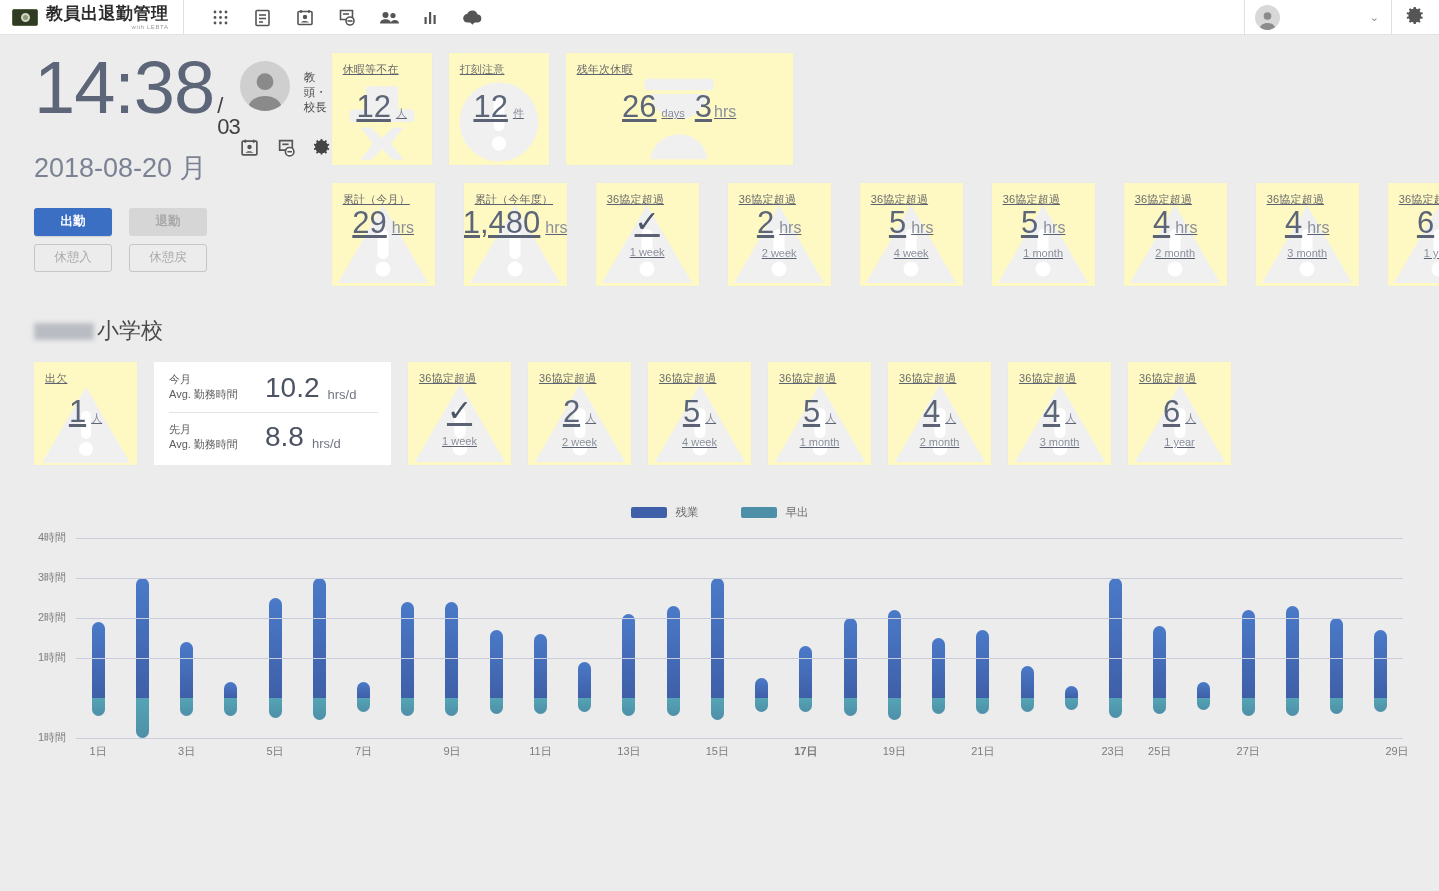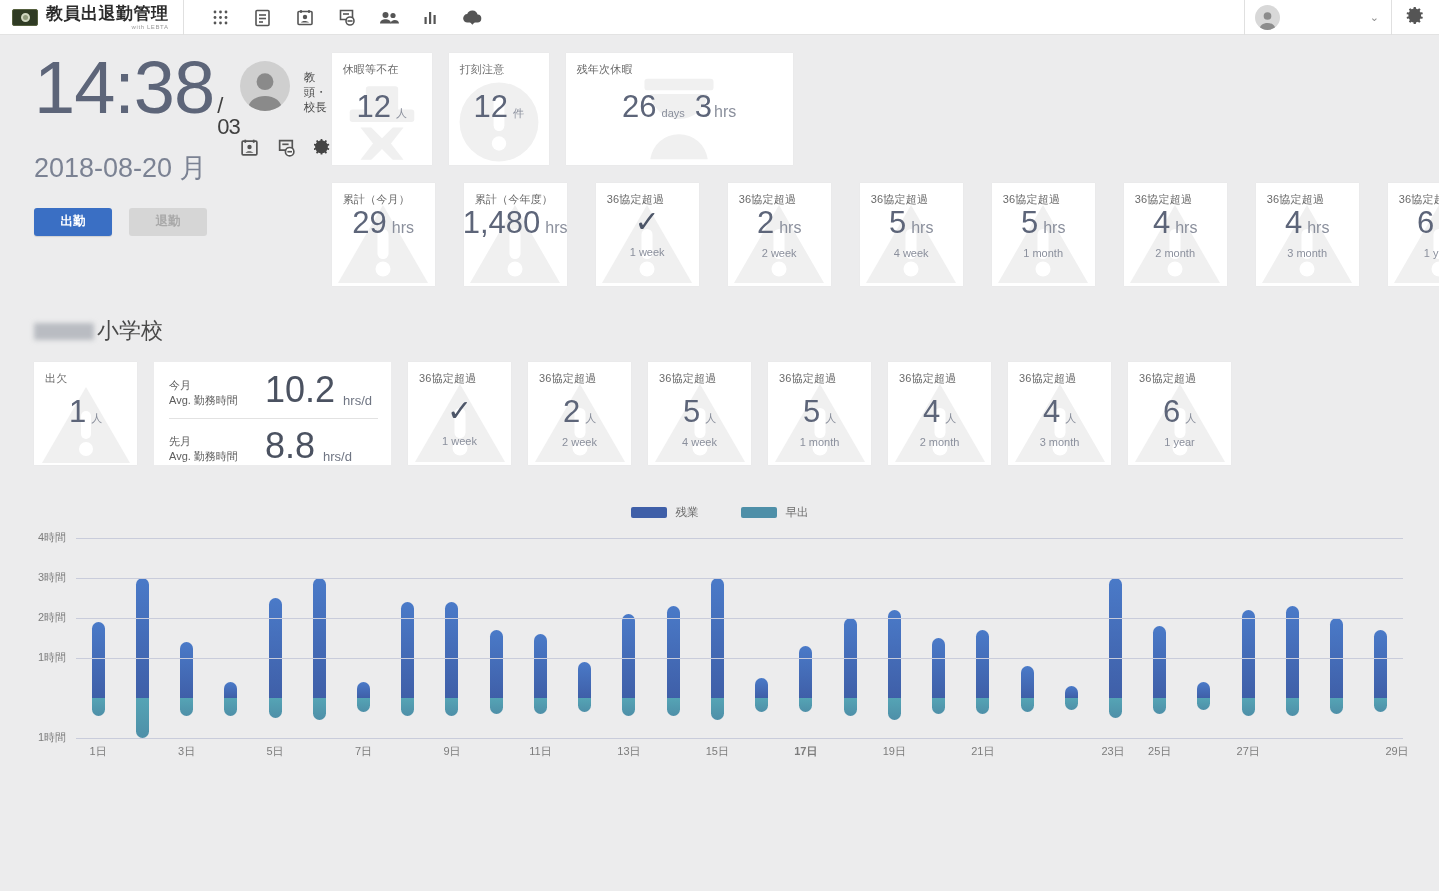--- a/index.html
+++ b/index.html
@@ -115,22 +115,23 @@
   .p-role{ font-size:11.5px; color:#4a4a4a; margin-bottom:7px; }
   .profile-icons{ display:flex; gap:18px; margin-top:16px; color:#5c5c5c; }
   .profile-icons .pi{ cursor:pointer; }
 
   
   .cards-area{ flex:1; }
   .cardrow{ display:flex; gap:17px; }
   .cardrow.r2{ margin-top:18px;gap:29px; }
 
   .card{
-    background:#ffffff; position:relative; overflow:hidden;
+    background:#fef9c3; position:relative; overflow:hidden;
     box-shadow:0 0 1px rgba(0,0,0,.06);
+    text-decoration:underline;
   }
   .card .ctitle{
     position:relative; z-index:3;
     font-size:11px; color:#6a6a6a; padding:9px 0 0 11px;
     letter-spacing:.2px;
   }
   .card .bgicon{
     position:absolute; left:0; right:0; bottom:0; top:0;
     display:flex; align-items:flex-end; justify-content:center;
     z-index:1; pointer-events:none;
@@ -167,21 +168,21 @@
     filter:blur(2.8px); border-radius:1px; margin-right:3px;
   }
 
   .row-school{ display:flex; gap:17px; padding:16px 0 0 34px; }
   .card-avg{
     width:237px;height:103px;background:#fff;position:relative;
     padding:10px 13px 0 15px;
   }
   .avg-line{ display:flex; align-items:flex-end; }
   .avg-lbl{ font-size:11px; color:#5c5c5c; line-height:1.35; width:92px; }
-  .avg-num{ font-size:36px; color:#4b5261; font-weight:300; line-height:1; margin-left:4px;}
+  .avg-num{ font-size:28px; color:#4b5261; font-weight:300; line-height:1; margin-left:4px;}
   .avg-unit{ font-size:13px; color:#6f7583; margin-left:8px; }
   .avg-div{ height:1px; background:#e2e2e2; margin:10px 0 9px 0; }
 
   
   .legend{
     display:flex; justify-content:center; gap:42px; align-items:center;
     margin-top:40px;
   }
   .lg{ display:flex; align-items:center; gap:9px; }
   .lg-sw{ width:36px;height:11px;border-radius:2px; }
@@ -319,20 +320,24 @@
       <div class="time">
         <span>14:38</span>
         <span class="sec">/ 03</span>
       </div>
       <div class="date">2018-08-20 月</div>
       <div class="punch">
         <div class="punch-row">
           <button class="btn btn-primary">出勤</button>
           <button class="btn btn-disabled">退勤</button>
         </div>
+        <div class="punch-row">
+          <button class="btn btn-outline">休憩入</button>
+          <button class="btn btn-outline">休憩戻</button>
+        </div>
       </div>
     </div>
 
     <div class="profile">
       <div class="profile-top">
         <span class="avatar-lg">
           <svg width="44" height="44" viewBox="0 0 24 24" fill="#8a8a8a">
               <circle cx="12" cy="8" r="4.6"></circle>
               <path d="M2.6 24c0-5.4 4.2-8.2 9.4-8.2s9.4 2.8 9.4 8.2z"></path>
             </svg>

